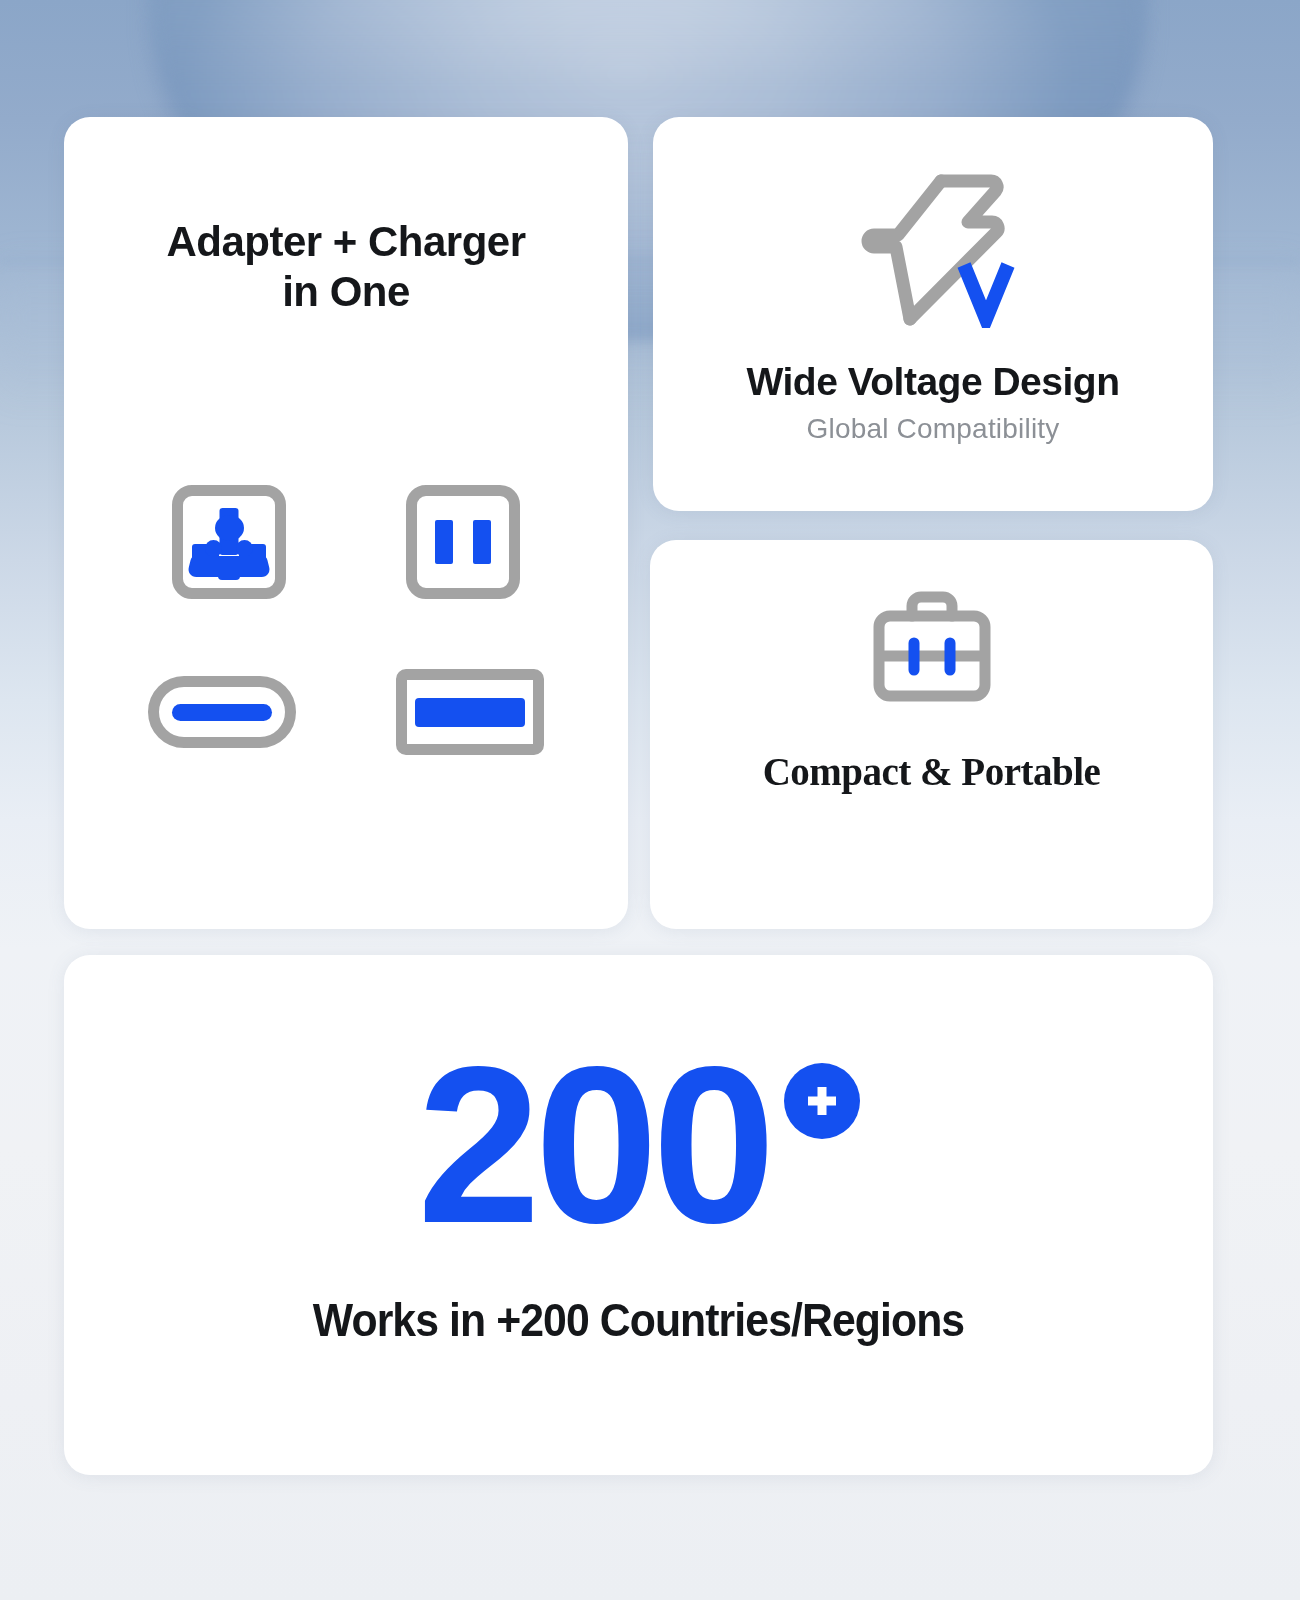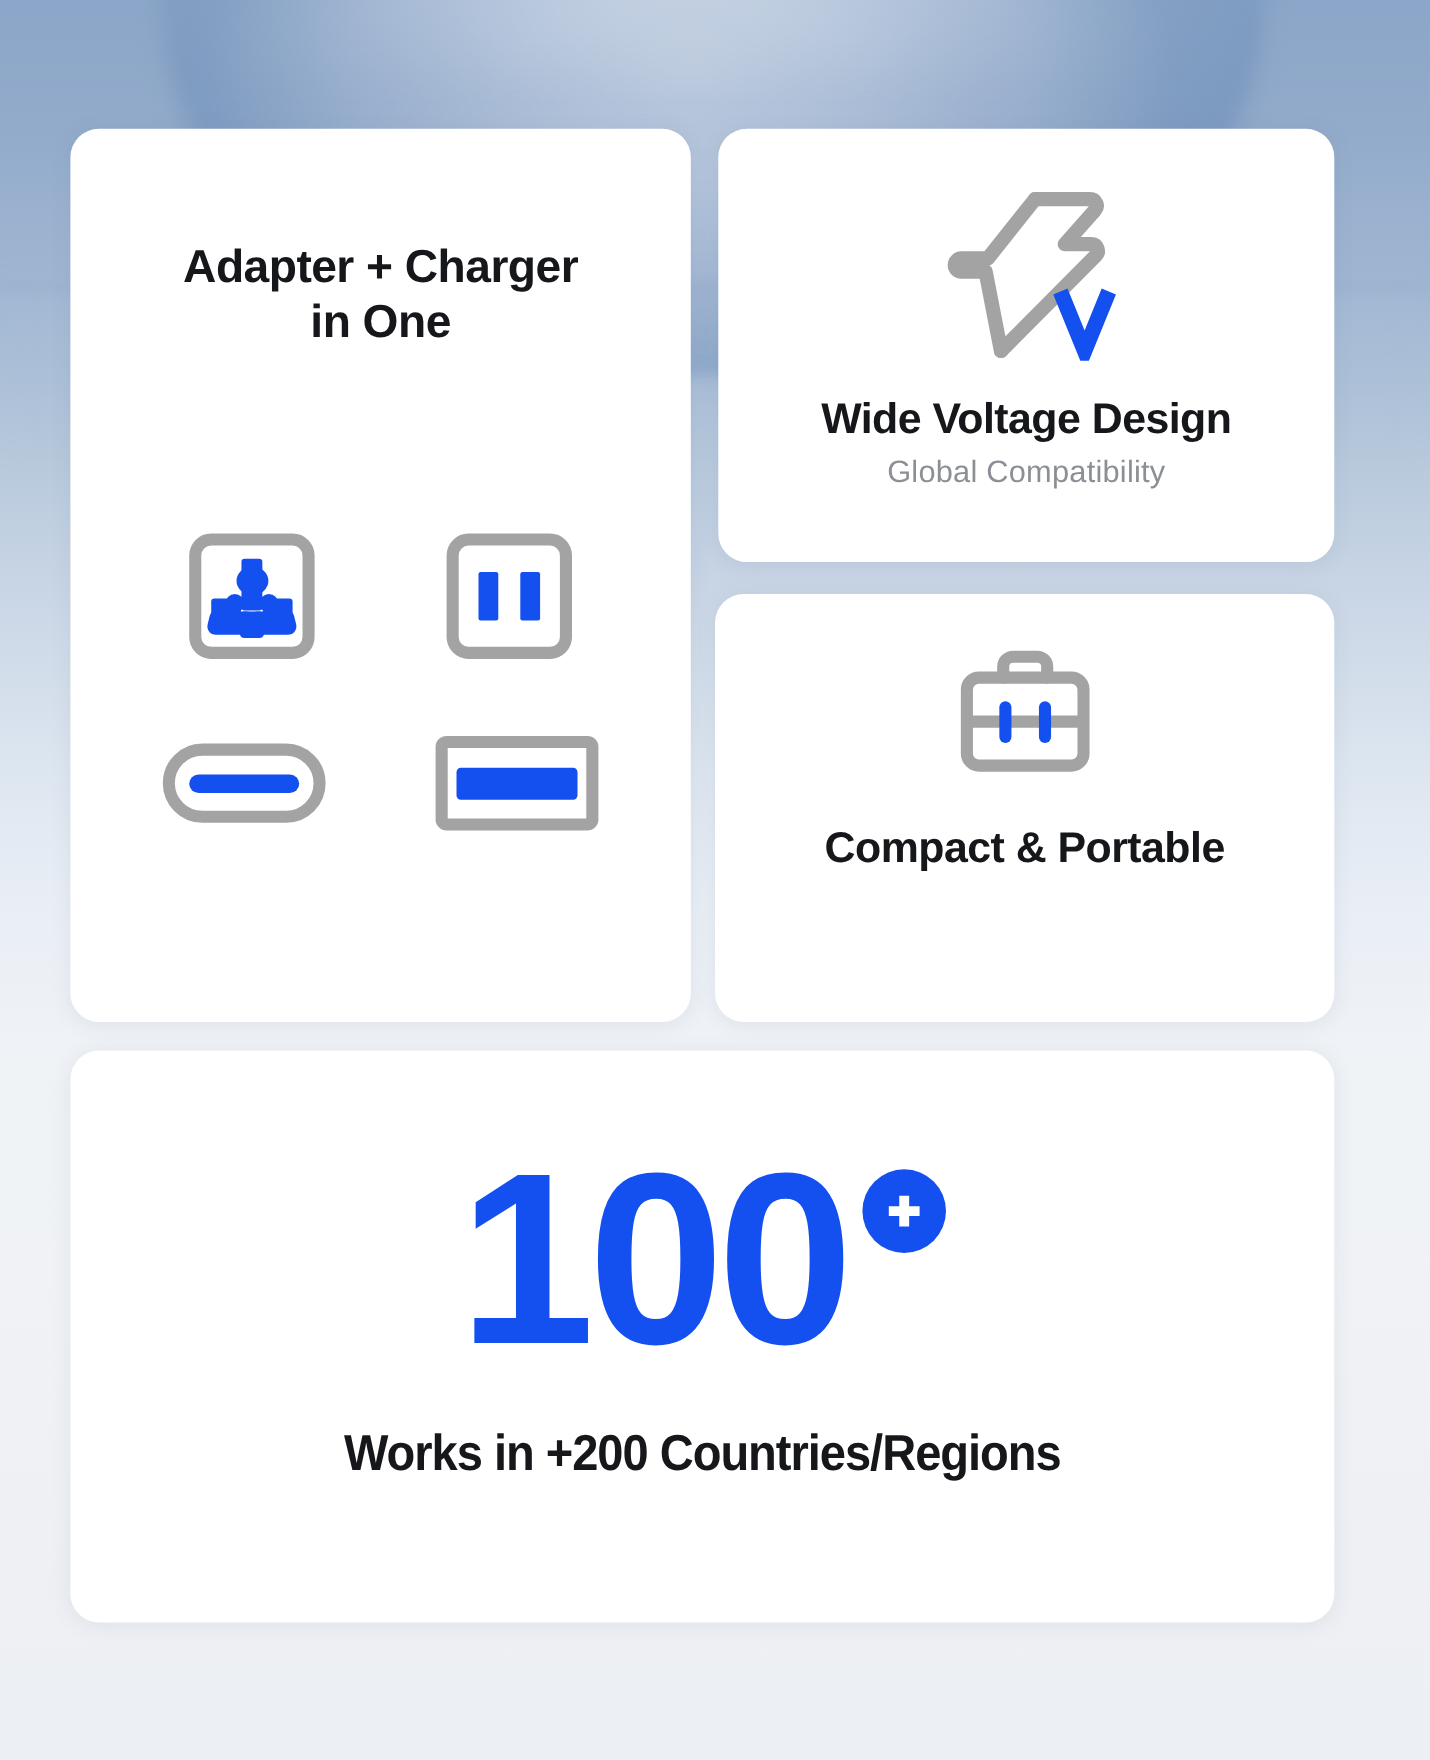--- a/index.html
+++ b/index.html
@@ -62,21 +62,21 @@
 
   .card {
     position:absolute;
     background:#ffffff;
     border-radius:26px;
     box-shadow:0 2px 18px rgba(90,110,140,.10);
   }
 
   #card-adapter   { left:64px;  top:117px;  width:564px; height:812px; }
   #card-voltage   { left:653px; top:117px;  width:560px; height:394px; }
-  #card-portable  { left:650px; top:540px;  width:563px; height:389px; }
+  #card-portable  { left:650px; top:540px;  width:563px; height:389px;font-family:Liberation Serif, serif; }
   #card-countries { left:64px;  top:955px;  width:1149px; height:520px; }
 
   
   .card-title {
     text-align:center;
     font-weight:700;
     color:#15171a;
     letter-spacing:-.5px;
     line-height:1.19;
   }
@@ -291,21 +291,21 @@
       </div>
 
       <div class="card-title" id="port-title">
         <span>Compact &amp; Portable</span><br>
       </div>
     </div>
 
     <div class="card" id="card-countries">
 
       <div id="big-number-wrap">
-        <span id="big-number">100</span>
+        <span id="big-number">200</span>
         <span id="plus-badge">
           <svg width="44" height="44" viewBox="0 0 44 44" aria-hidden="true">
             <path d="M22 8 V36 M8 22 H36" stroke="#ffffff" stroke-width="9" stroke-linecap="butt"></path>
           </svg>
         </span>
       </div>
 
       <div id="countries-caption">Works in +200 Countries/Regions</div>
     </div>
 

